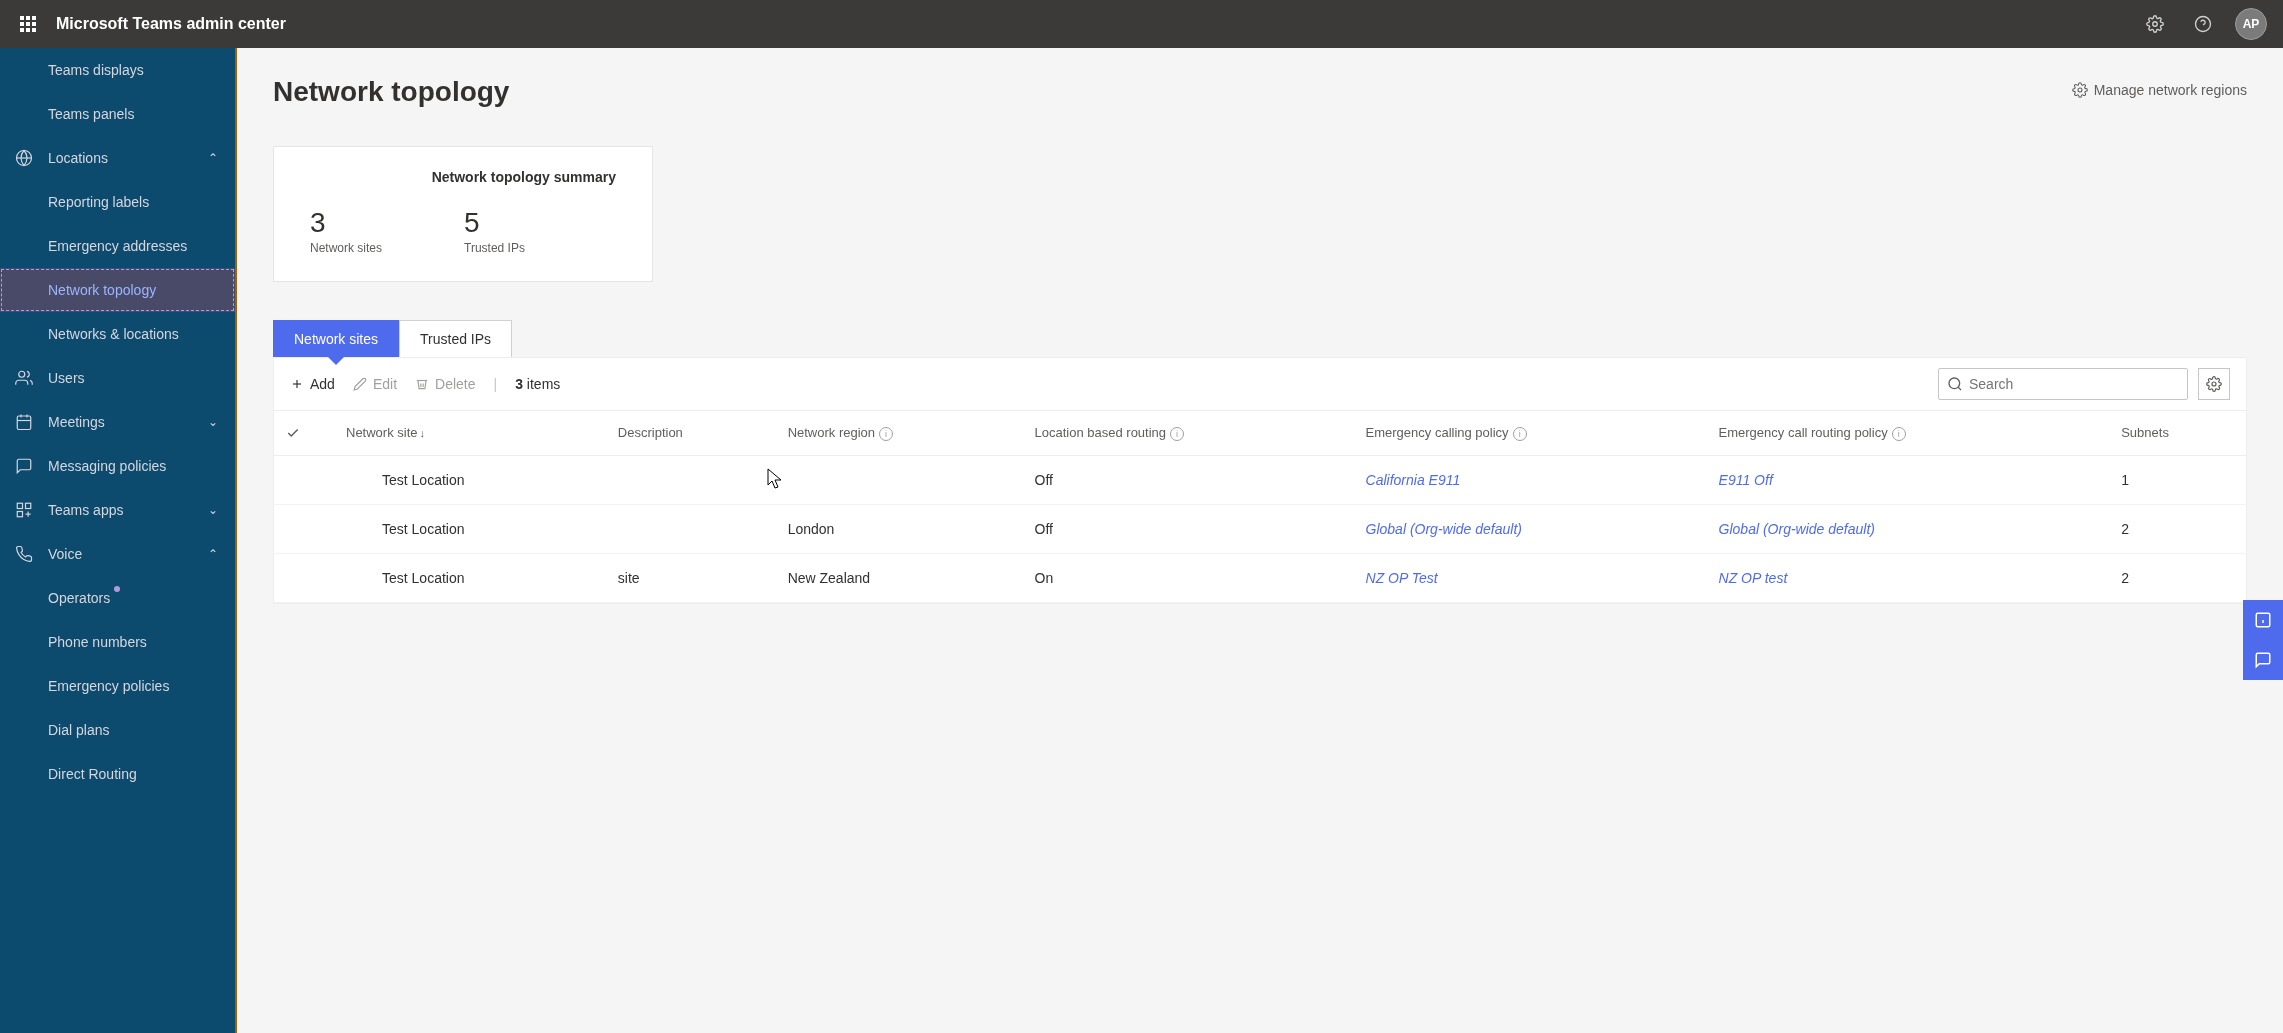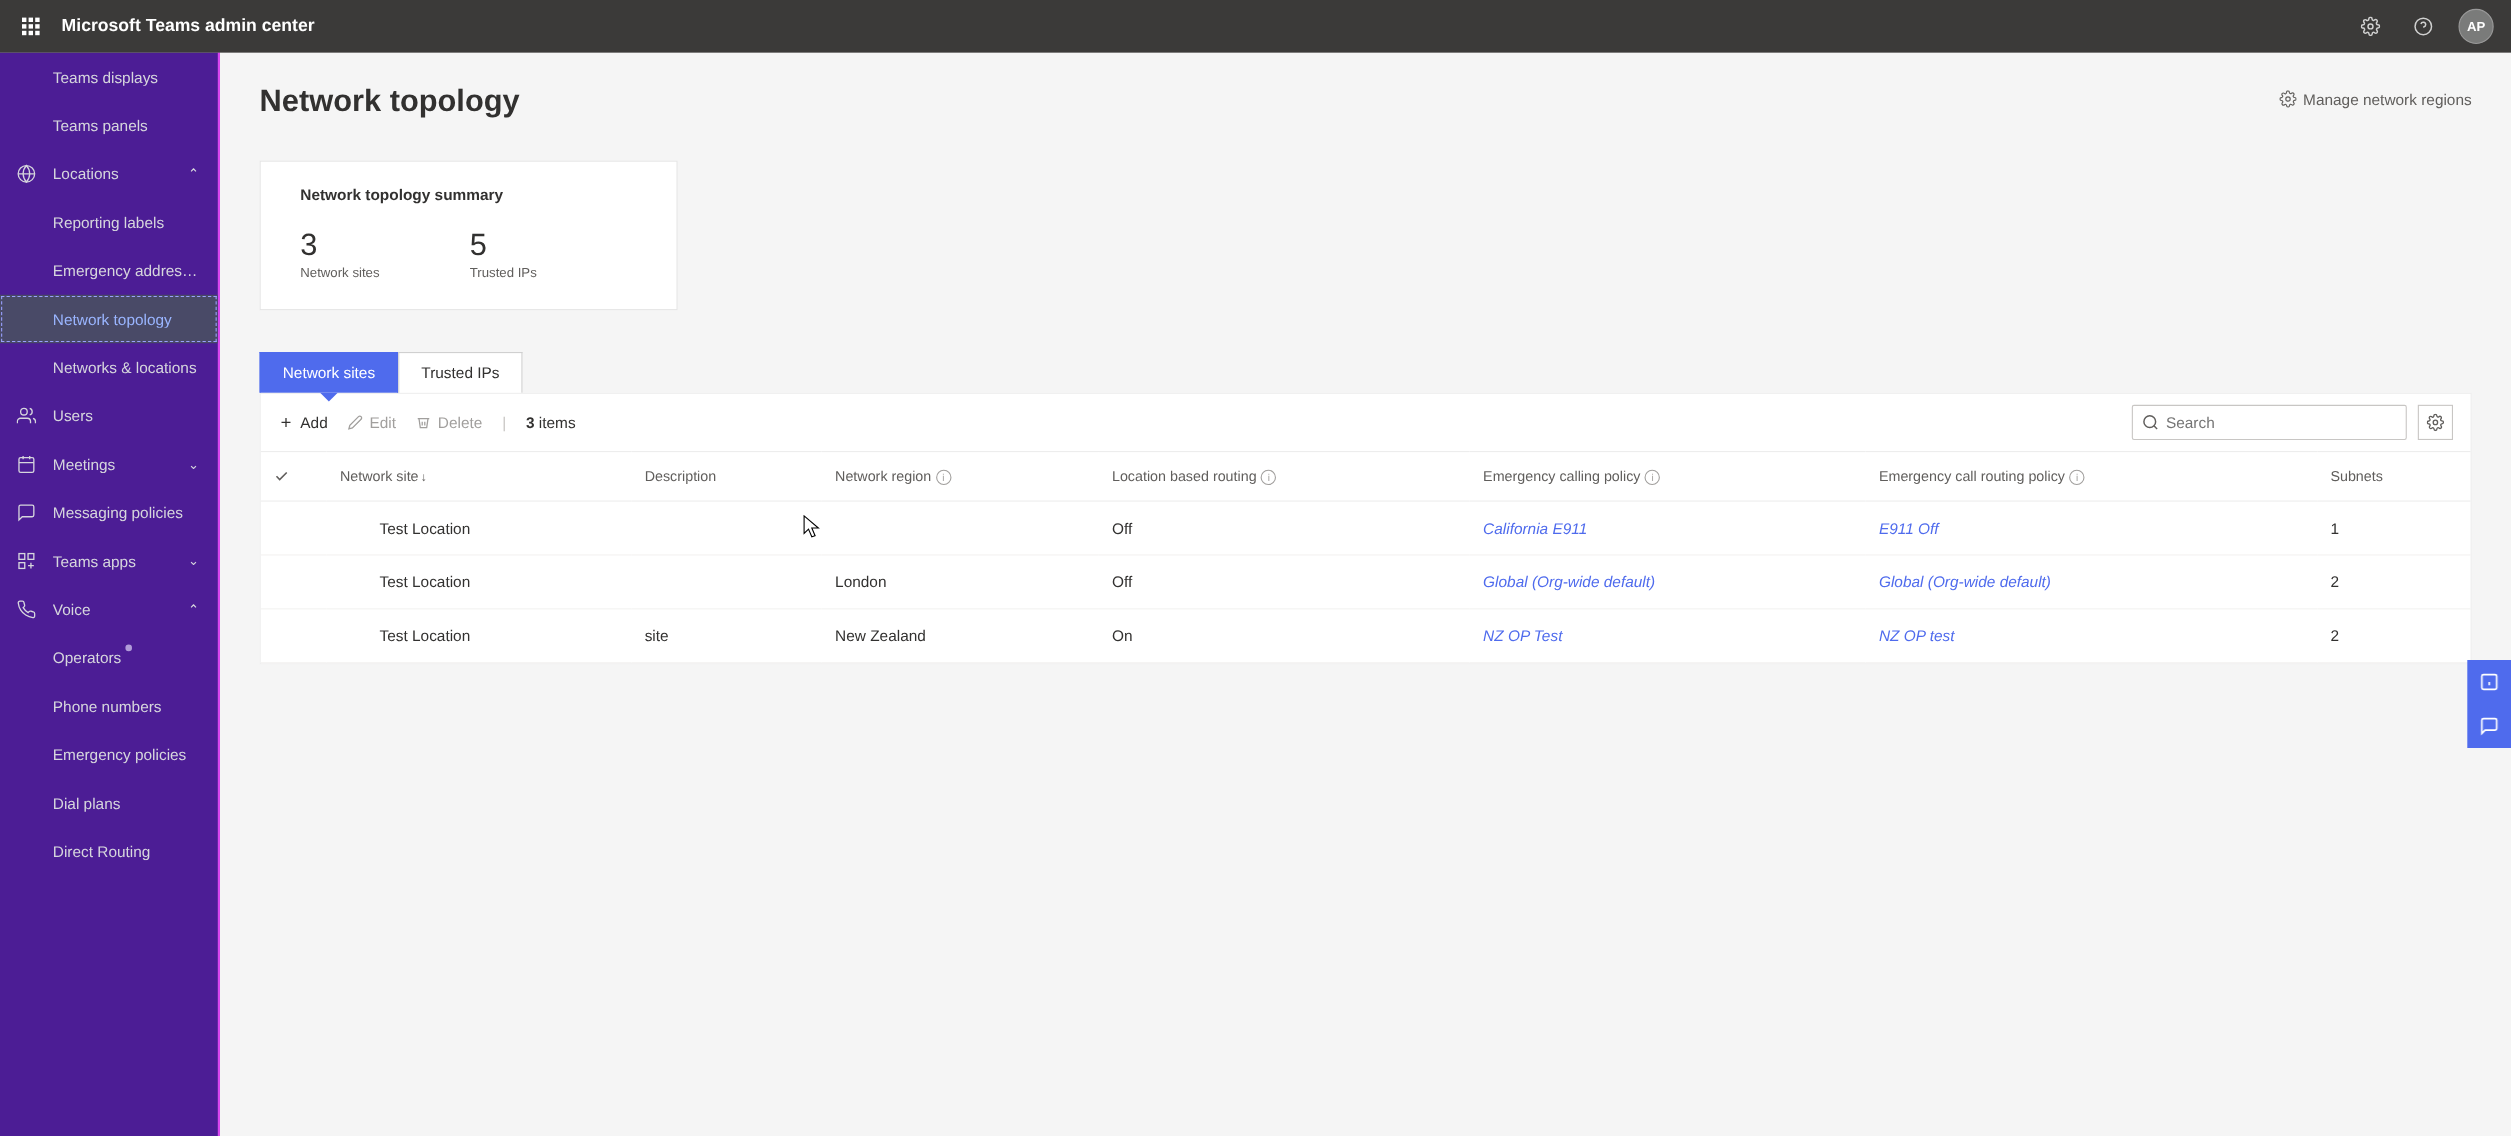--- a/index.html
+++ b/index.html
@@ -12,41 +12,41 @@
   .waffle-grid span { background: #fff; }
   .app-title { font-size: 16px; font-weight: 600; margin-left: 8px; }
   .topbar-right { margin-left: auto; display: flex; align-items: center; gap: 16px; padding-right: 8px; }
   .topbar-icon { width: 32px; height: 32px; display: flex; align-items: center; justify-content: center; cursor: pointer; color: #d0d0d0; }
   .avatar { width: 32px; height: 32px; border-radius: 50%; background: #7a7b7a; color: #fff; display: flex; align-items: center; justify-content: center; font-size: 12px; font-weight: 600; border: 1px solid #9a9a9a; }
   
   
   .layout { display: flex; height: calc(100vh - 48px); }
   
   
-  .sidebar { width: 200px; background: #4c1d95; color: #d6d6dd; overflow-y: auto; flex-shrink: 0; border-right: 2px solid #d946ef; }
+  .sidebar { width: 237px; background: #0c4a6e; color: #d6d6dd; overflow-y: auto; flex-shrink: 0; border-right: 2px solid #a16207; }
   .nav-item { display: flex; align-items: center; height: 44px; padding: 0 14px; cursor: pointer; font-size: 14px; position: relative; }
   .nav-item.indent { padding-left: 48px; }
   .nav-icon { width: 20px; margin-right: 14px; display: flex; align-items: center; justify-content: center; }
   .nav-label { flex: 1; white-space: nowrap; overflow: hidden; text-overflow: ellipsis; }
   .nav-chevron { width: 16px; height: 16px; display: flex; align-items: center; justify-content: center; font-size: 12px; }
   .nav-item.active { background: #494a67; outline: 1px dashed #9aa1ff; outline-offset: -2px; }
   .nav-item.active .nav-label { color: #9ab5ff; }
   .nav-dot { width: 6px; height: 6px; border-radius: 50%; background: #b19cd9; position: absolute; top: 10px; left: 114px; }
   
   
   .main { flex: 1; background: #f5f5f5; overflow-y: auto; padding: 28px 36px 36px 36px; position: relative; }
   .page-head { display: flex; align-items: flex-start; margin-bottom: 4px; }
   .page-title { font-size: 28px; font-weight: 700; color: #323130; }
   .manage-link { margin-left: auto; color: #605e5c; font-size: 14px; display: flex; align-items: center; gap: 6px; cursor: pointer; padding-top: 6px; }
   .page-desc { color: #605e5c; font-size: 14px; max-width: 760px; line-height: 1.45; margin-top: 6px; }
   .page-desc a { color: #2266cc; text-decoration: none; }
   
   
   .summary-card { margin-top: 38px; background: #fff; border: 1px solid #e5e5e5; width: 380px; padding: 22px 36px 26px 36px; }
-  .summary-title { font-size: 14px; font-weight: 600; color: #323130; }
+  .summary-title { font-size: 14px; font-weight: 600; color: #323130; text-align: right; }
   .summary-stats { display: flex; gap: 82px; margin-top: 22px; }
   .stat-val { font-size: 28px; font-weight: 300; color: #323130; }
   .stat-label { font-size: 12px; color: #605e5c; margin-top: 2px; }
   
   
   .tabs { display: flex; margin-top: 38px; }
   .tab { padding: 10px 20px; font-size: 14px; cursor: pointer; border: 1px solid #d0d0d0; border-bottom: none; background: #fff; position: relative; }
   .tab.active { background: #4f6bed; color: #fff; border-color: #4f6bed; }
   .tab.active::after { content: ""; position: absolute; bottom: -8px; left: 50%; transform: translateX(-50%); width: 0; height: 0; border-left: 8px solid transparent; border-right: 8px solid transparent; border-top: 8px solid #4f6bed; }
   

